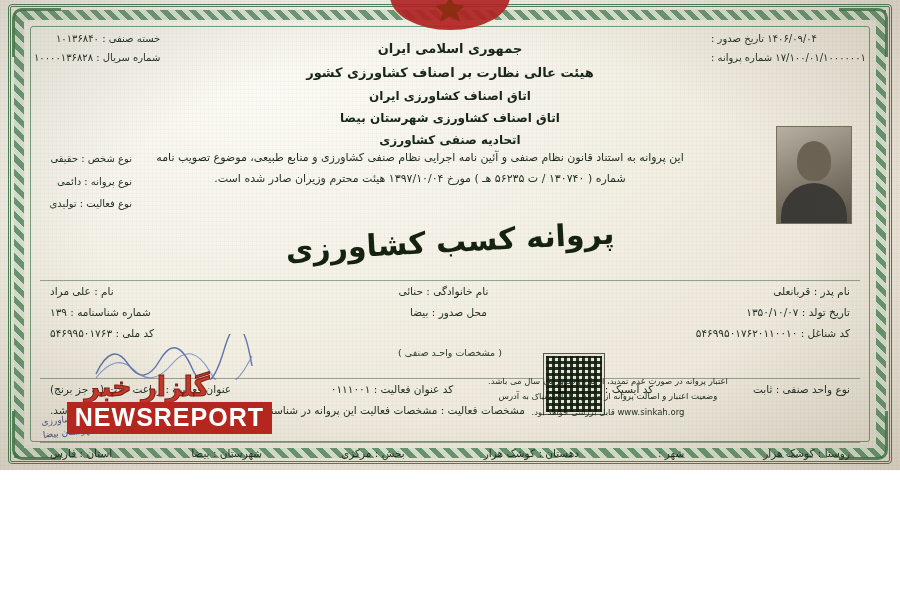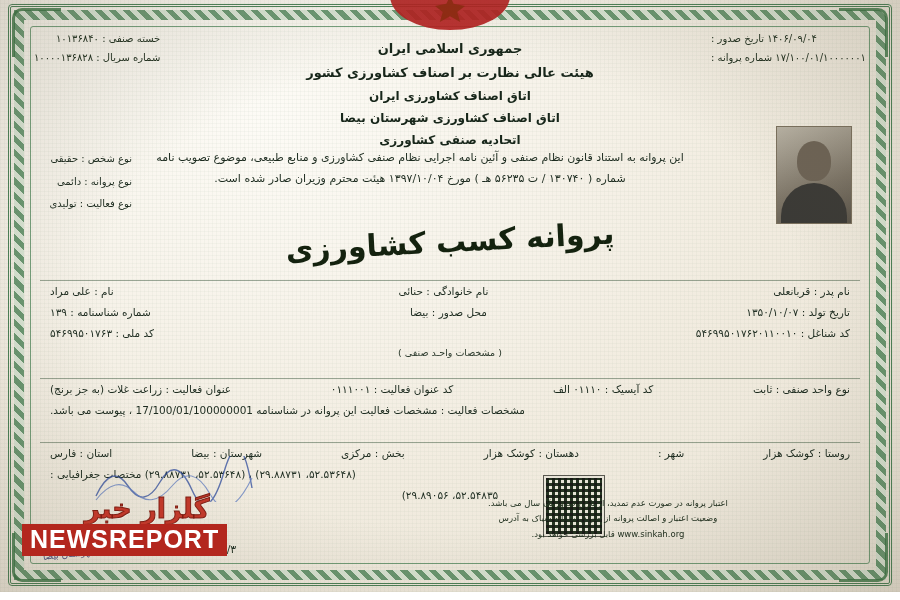--- a/index.html
+++ b/index.html
@@ -3,21 +3,21 @@
 <meta charset="utf-8">
 <style>
   html, body {
     margin: 0;
     padding: 0;
     background: #ffffff;
   }
   #page {
     position: relative;
     width: 900px;
-    height: 592px;
+    height: 470px;
     overflow: hidden;
     background: #f4efe6;
     font-family: "DejaVu Sans", sans-serif;
   }
   
   .paper {
     position: absolute;
     inset: 0;
     background:
       repeating-linear-gradient(0deg, rgba(120,150,120,0.055) 0px, rgba(120,150,120,0.055) 1px, rgba(255,255,255,0) 1px, rgba(255,255,255,0) 4px),
@@ -283,21 +283,21 @@
     letter-spacing: 1px;
     padding: 1px 8px 2px;
   }
   .wm .tag {
     font-size: 10px;
     color: #1e1e1e;
     text-align: center;
     margin-top: 2px;
     direction: rtl;
   }
-  .wm .en-row { text-align: left; }
+  .wm .en-row { text-align: right; }
 </style>
 </head>
 <body>
 
 <div id="page">
   <div class="paper"></div>
 
   <div class="border-pattern"></div>
   <div class="border-outer"></div>
   <div class="border-inner"></div>

